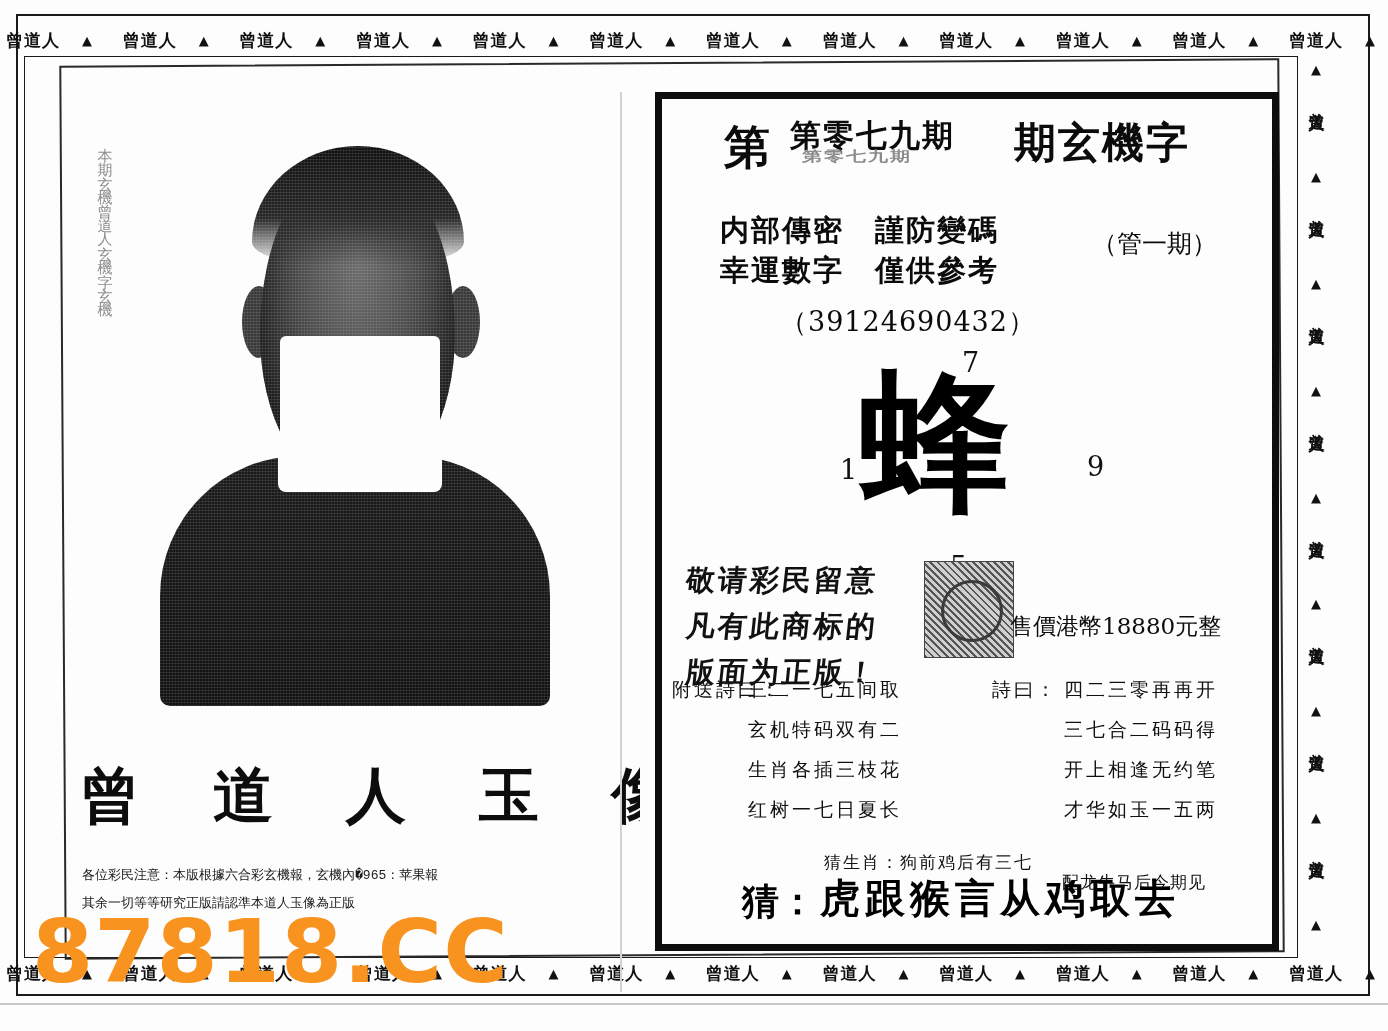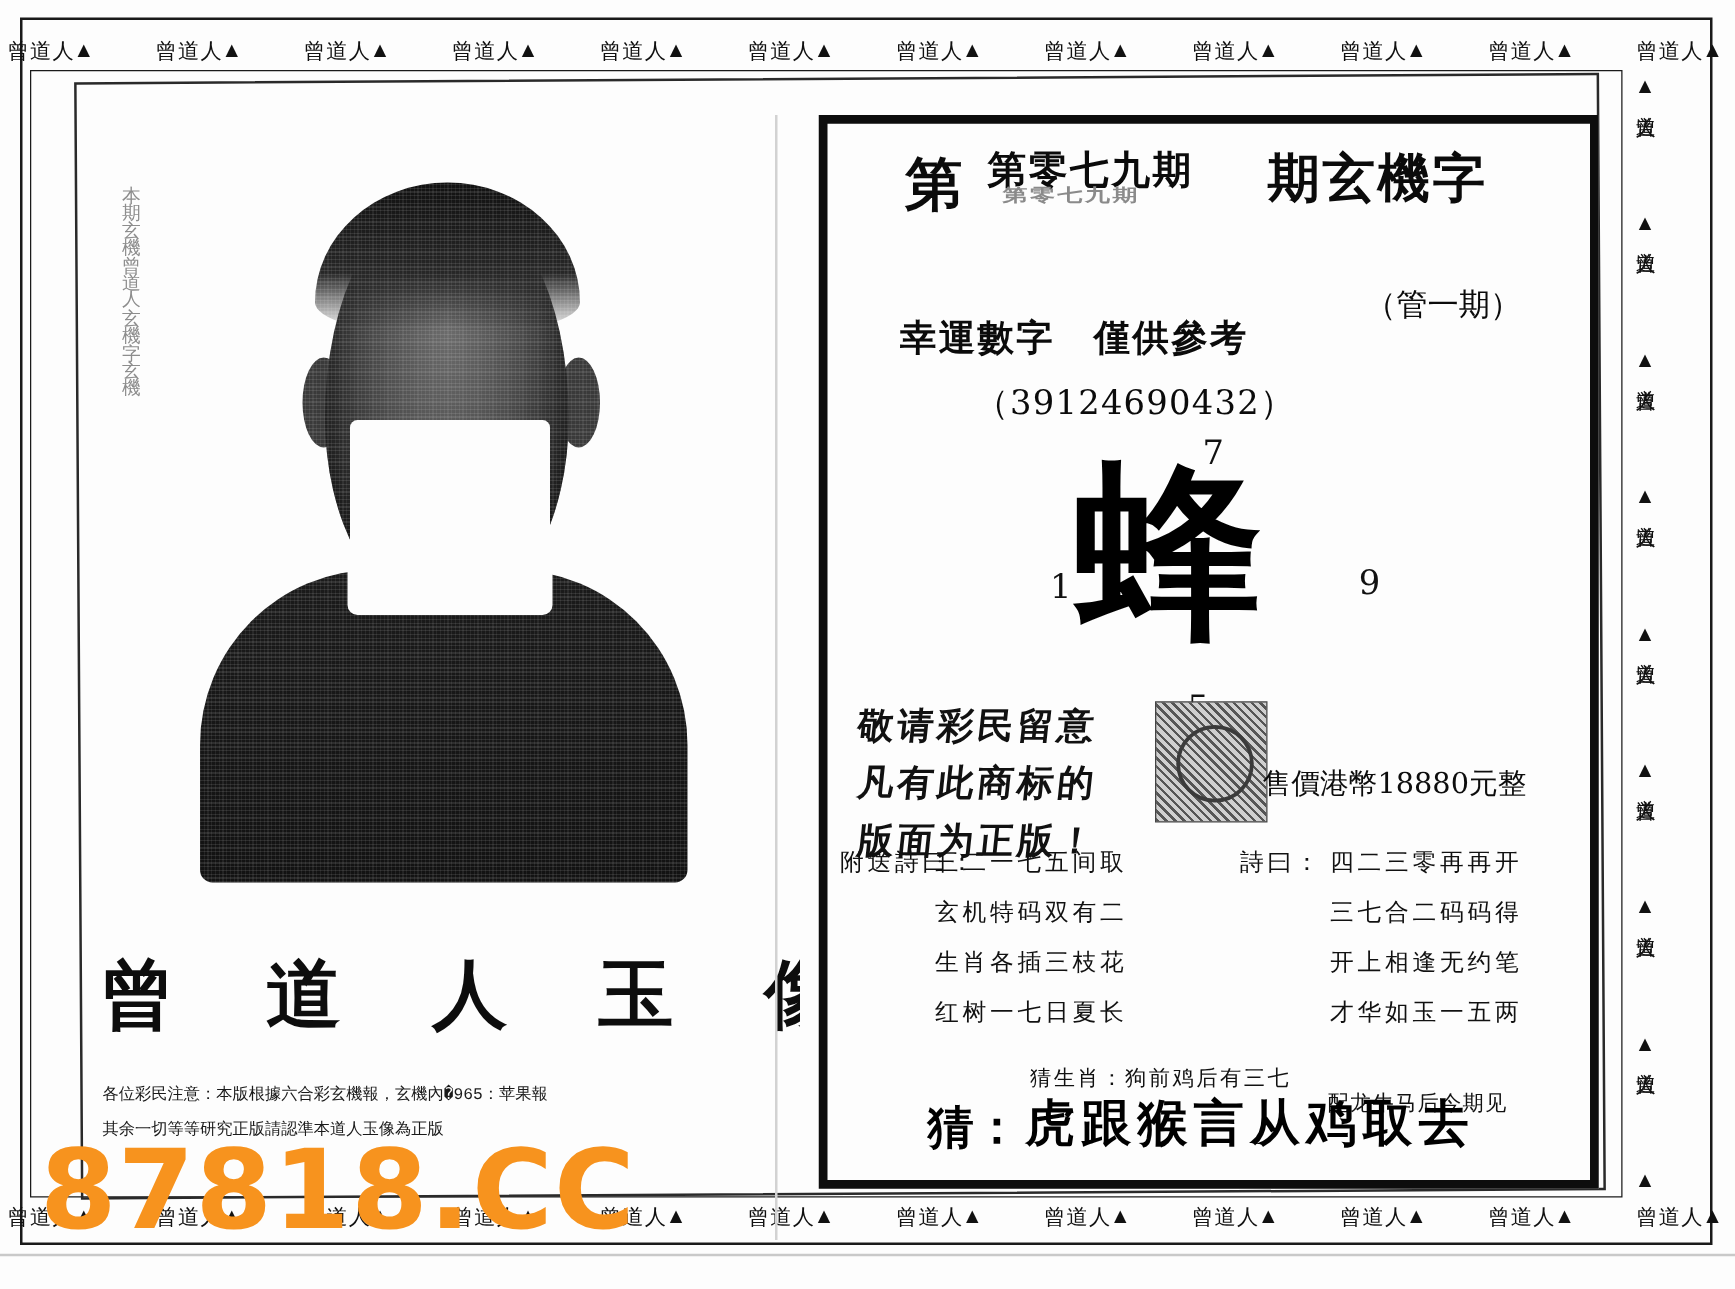--- a/index.html
+++ b/index.html
@@ -35,23 +35,23 @@
   .band-bottom {
     left: 6px; top: 955px; width: 1370px; height: 36px;
   }
   .band-right {
     left: 1296px; top: 60px; width: 40px; height: 900px;
     flex-direction: column;
   }
   .band-unit {
     display: inline-flex;
     align-items: center;
-    gap: 2px;
+    gap: 22px;
     font-size: 17px;
-    font-weight: normal;
+    font-weight: bold;
     letter-spacing: 1px;
   }
   .band-unit .tri {
     font-size: 13px;
   }
   .band-right .band-unit {
     writing-mode: vertical-rl;
     font-size: 16px;
     margin: 2px 0;
   }
@@ -574,20 +574,21 @@
 
   <div id="right-panel">
     <div id="right-inner">
 
       <div class="hdr-di">第</div>
       <div class="hdr-issue">第零七九期</div>
       <div class="hdr-issue-shadow">第零七九期</div>
       <div class="hdr-xuanji">期玄機字</div>
       <div class="hdr-guan">（管一期）</div>
 
+      <div class="slogan" id="slogan1">内部傳密　謹防變碼</div>
       <div class="slogan" id="slogan2">幸運數字　僅供參考</div>
 
       <div class="numcode">（39124690432）</div>
 
       <div class="bigchar">蜂</div>
       <div class="corner-num" id="cn-top">7</div>
       <div class="corner-num" id="cn-left">1</div>
       <div class="corner-num" id="cn-right">9</div>
       <div class="corner-num" id="cn-bottom">5</div>
 

